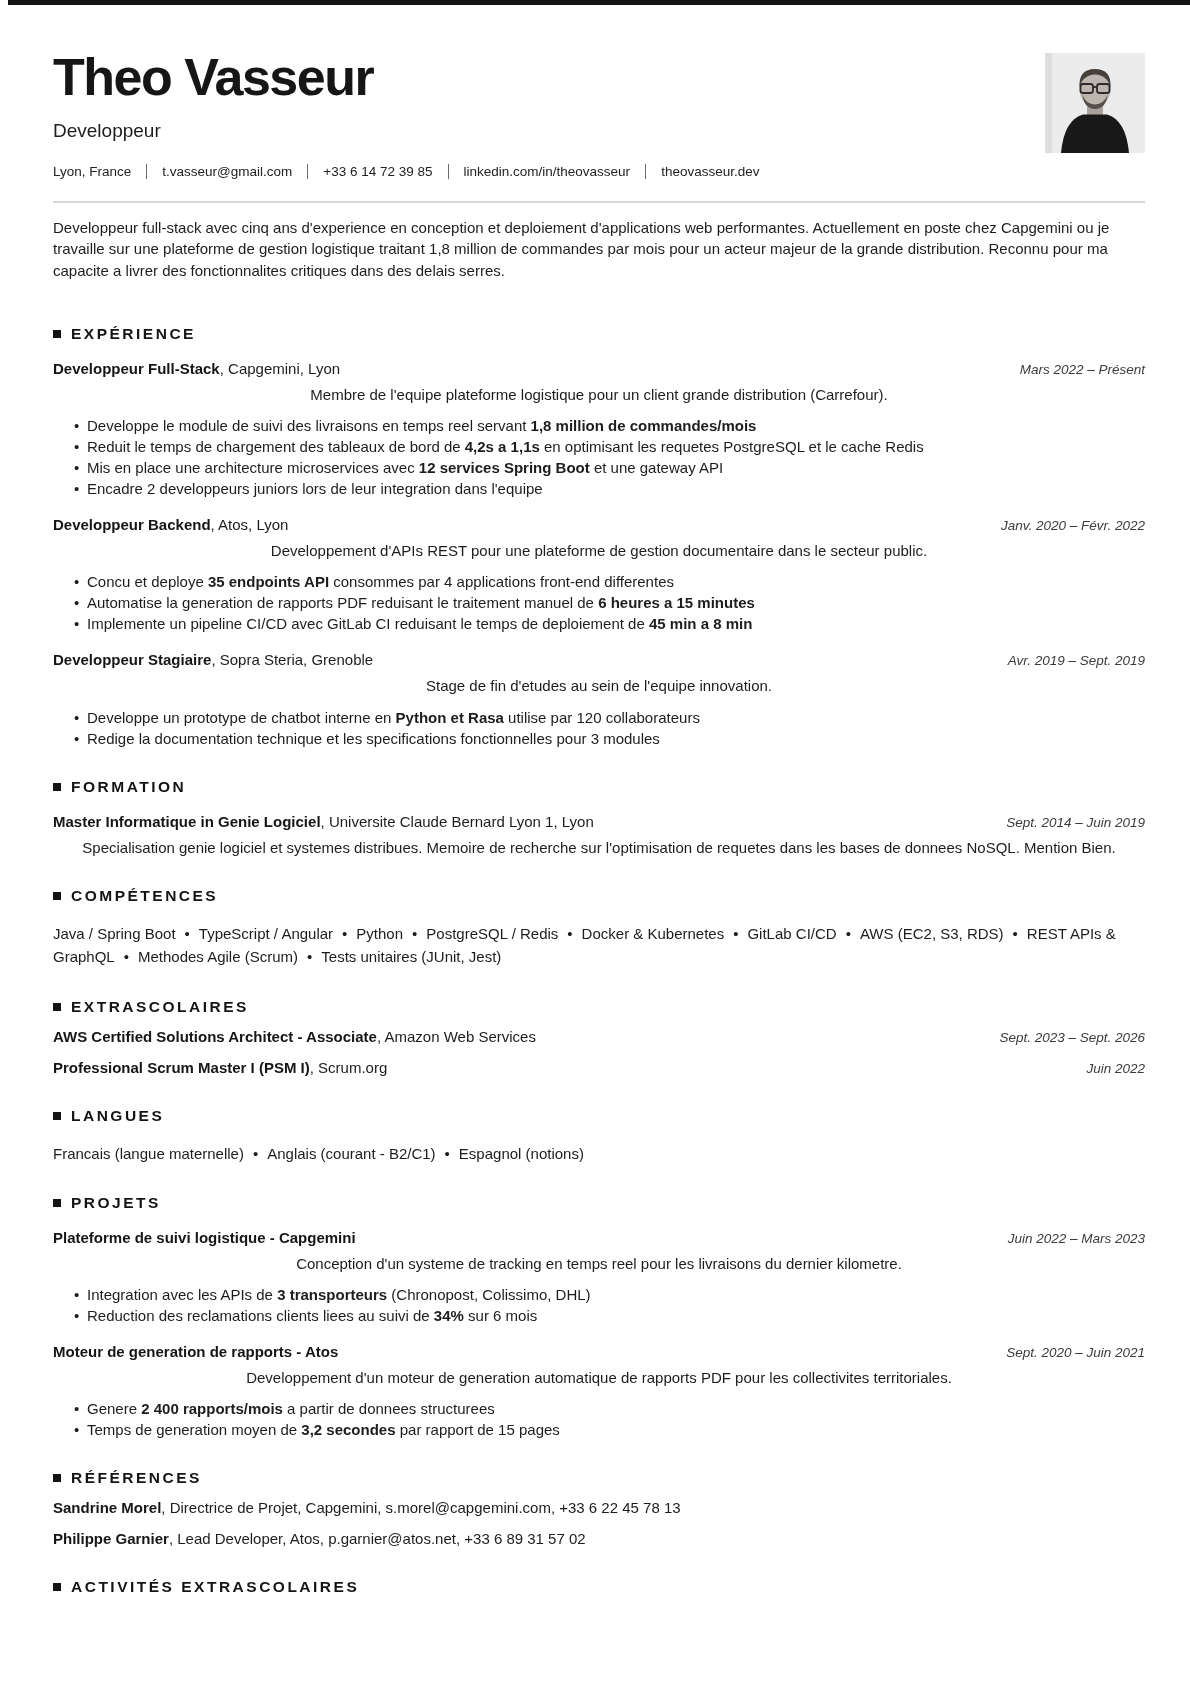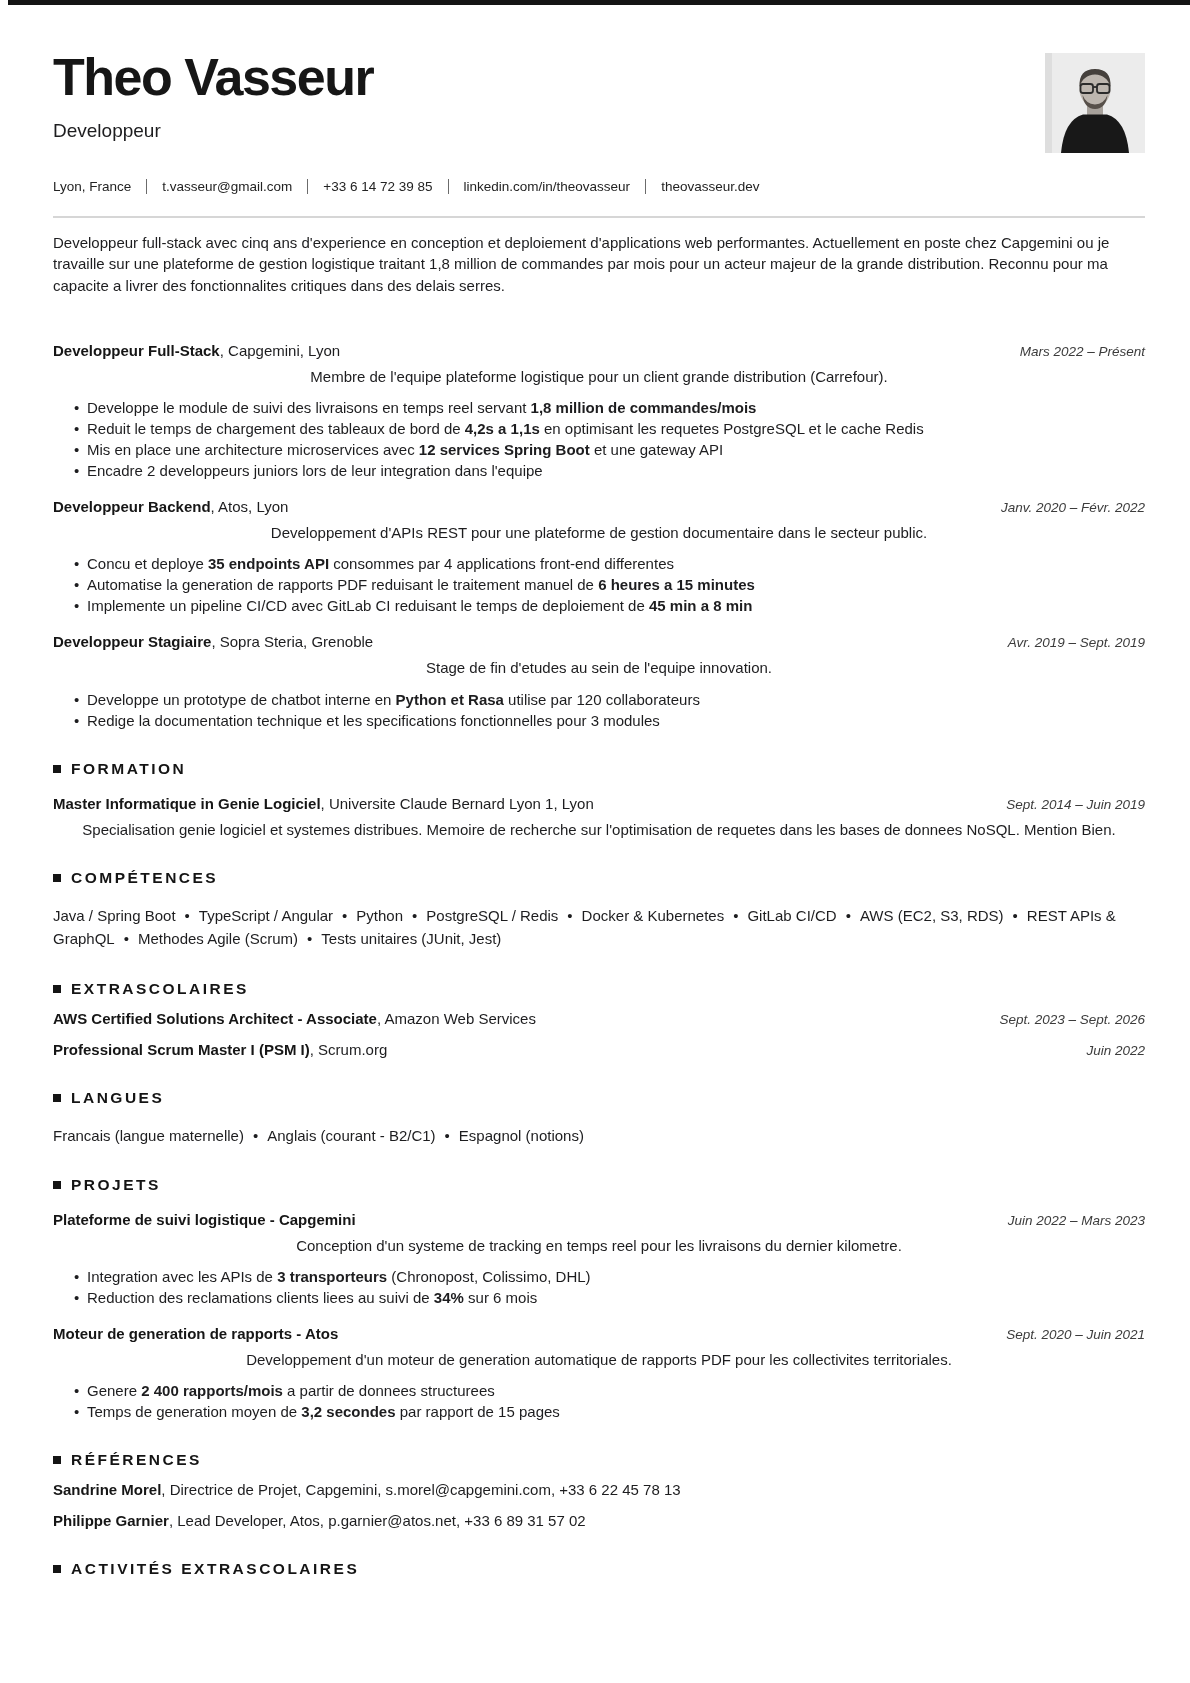--- a/index.html
+++ b/index.html
@@ -25,21 +25,21 @@
   .header-left { flex: 1 1 auto; min-width: 0; }
   .person-name {
     margin: 8px 0 0 0;
     font-size: 52px;
     font-weight: bold;
     letter-spacing: -1.5px;
     line-height: 1.0;
     color: #161616;
   }
   .person-role { margin-top: 17px; font-size: 19px; color: #1d1d1f; }
-  .contact-bar { margin-top: 37px; display: flex; align-items: center; font-size: 13.5px; color: #232323; }
+  .contact-bar { margin-top: 22px; display: flex; align-items: center; font-size: 13.5px; color: #232323; }
   .contact-sep { width: 1px; align-self: stretch; background: #6b6b6b; margin: 0 15px; }
   .photo-box { flex: 0 0 auto; width: 100px; height: 100px; margin-top: 10px; overflow: hidden; }
 
   .header-divider { height: 2px; background: #d6d6d6; margin-top: 22px; }
 
   .summary { margin-top: 14px; font-size: 15px; line-height: 1.42; color: #1d1d1f; }
 
   
   section { margin-top: 29px; }
   .sec-heading { display: flex; align-items: center; margin: 0; font-size: 15.5px; font-weight: bold; letter-spacing: 2.5px; color: #141414; }
@@ -98,20 +98,24 @@
         </svg>
       </div>
     </div>
 
     <div class="header-divider"></div>
 
     <p class="summary">Developpeur full-stack avec cinq ans d'experience en conception et deploiement d'applications web performantes. Actuellement en poste chez Capgemini ou je travaille sur une plateforme de gestion logistique traitant 1,8 million de commandes par mois pour un acteur majeur de la grande distribution. Reconnu pour ma capacite a livrer des fonctionnalites critiques dans des delais serres.</p>
 
     <div id="sections">
         <section>
+          <h2 class="sec-heading">
+            <span class="sq"></span>
+            <span>EXPÉRIENCE</span>
+          </h2>
           <div class="entry">
             <div class="entry-head">
               <p class="entry-title"><strong>Developpeur Full-Stack</strong><span>, Capgemini, Lyon</span></p>
               <span class="entry-date">Mars 2022 – Présent</span>
             </div>
             <p class="entry-desc">Membre de l'equipe plateforme logistique pour un client grande distribution (Carrefour).</p>
             <ul class="bullets">
               <li><span>Developpe le module de suivi des livraisons en temps reel servant </span><strong>1,8 million de commandes/mois</strong></li>
               <li><span>Reduit le temps de chargement des tableaux de bord de </span><strong>4,2s a 1,1s</strong><span> en optimisant les requetes PostgreSQL et le cache Redis</span></li>
               <li><span>Mis en place une architecture microservices avec </span><strong>12 services Spring Boot</strong><span> et une gateway API</span></li>

